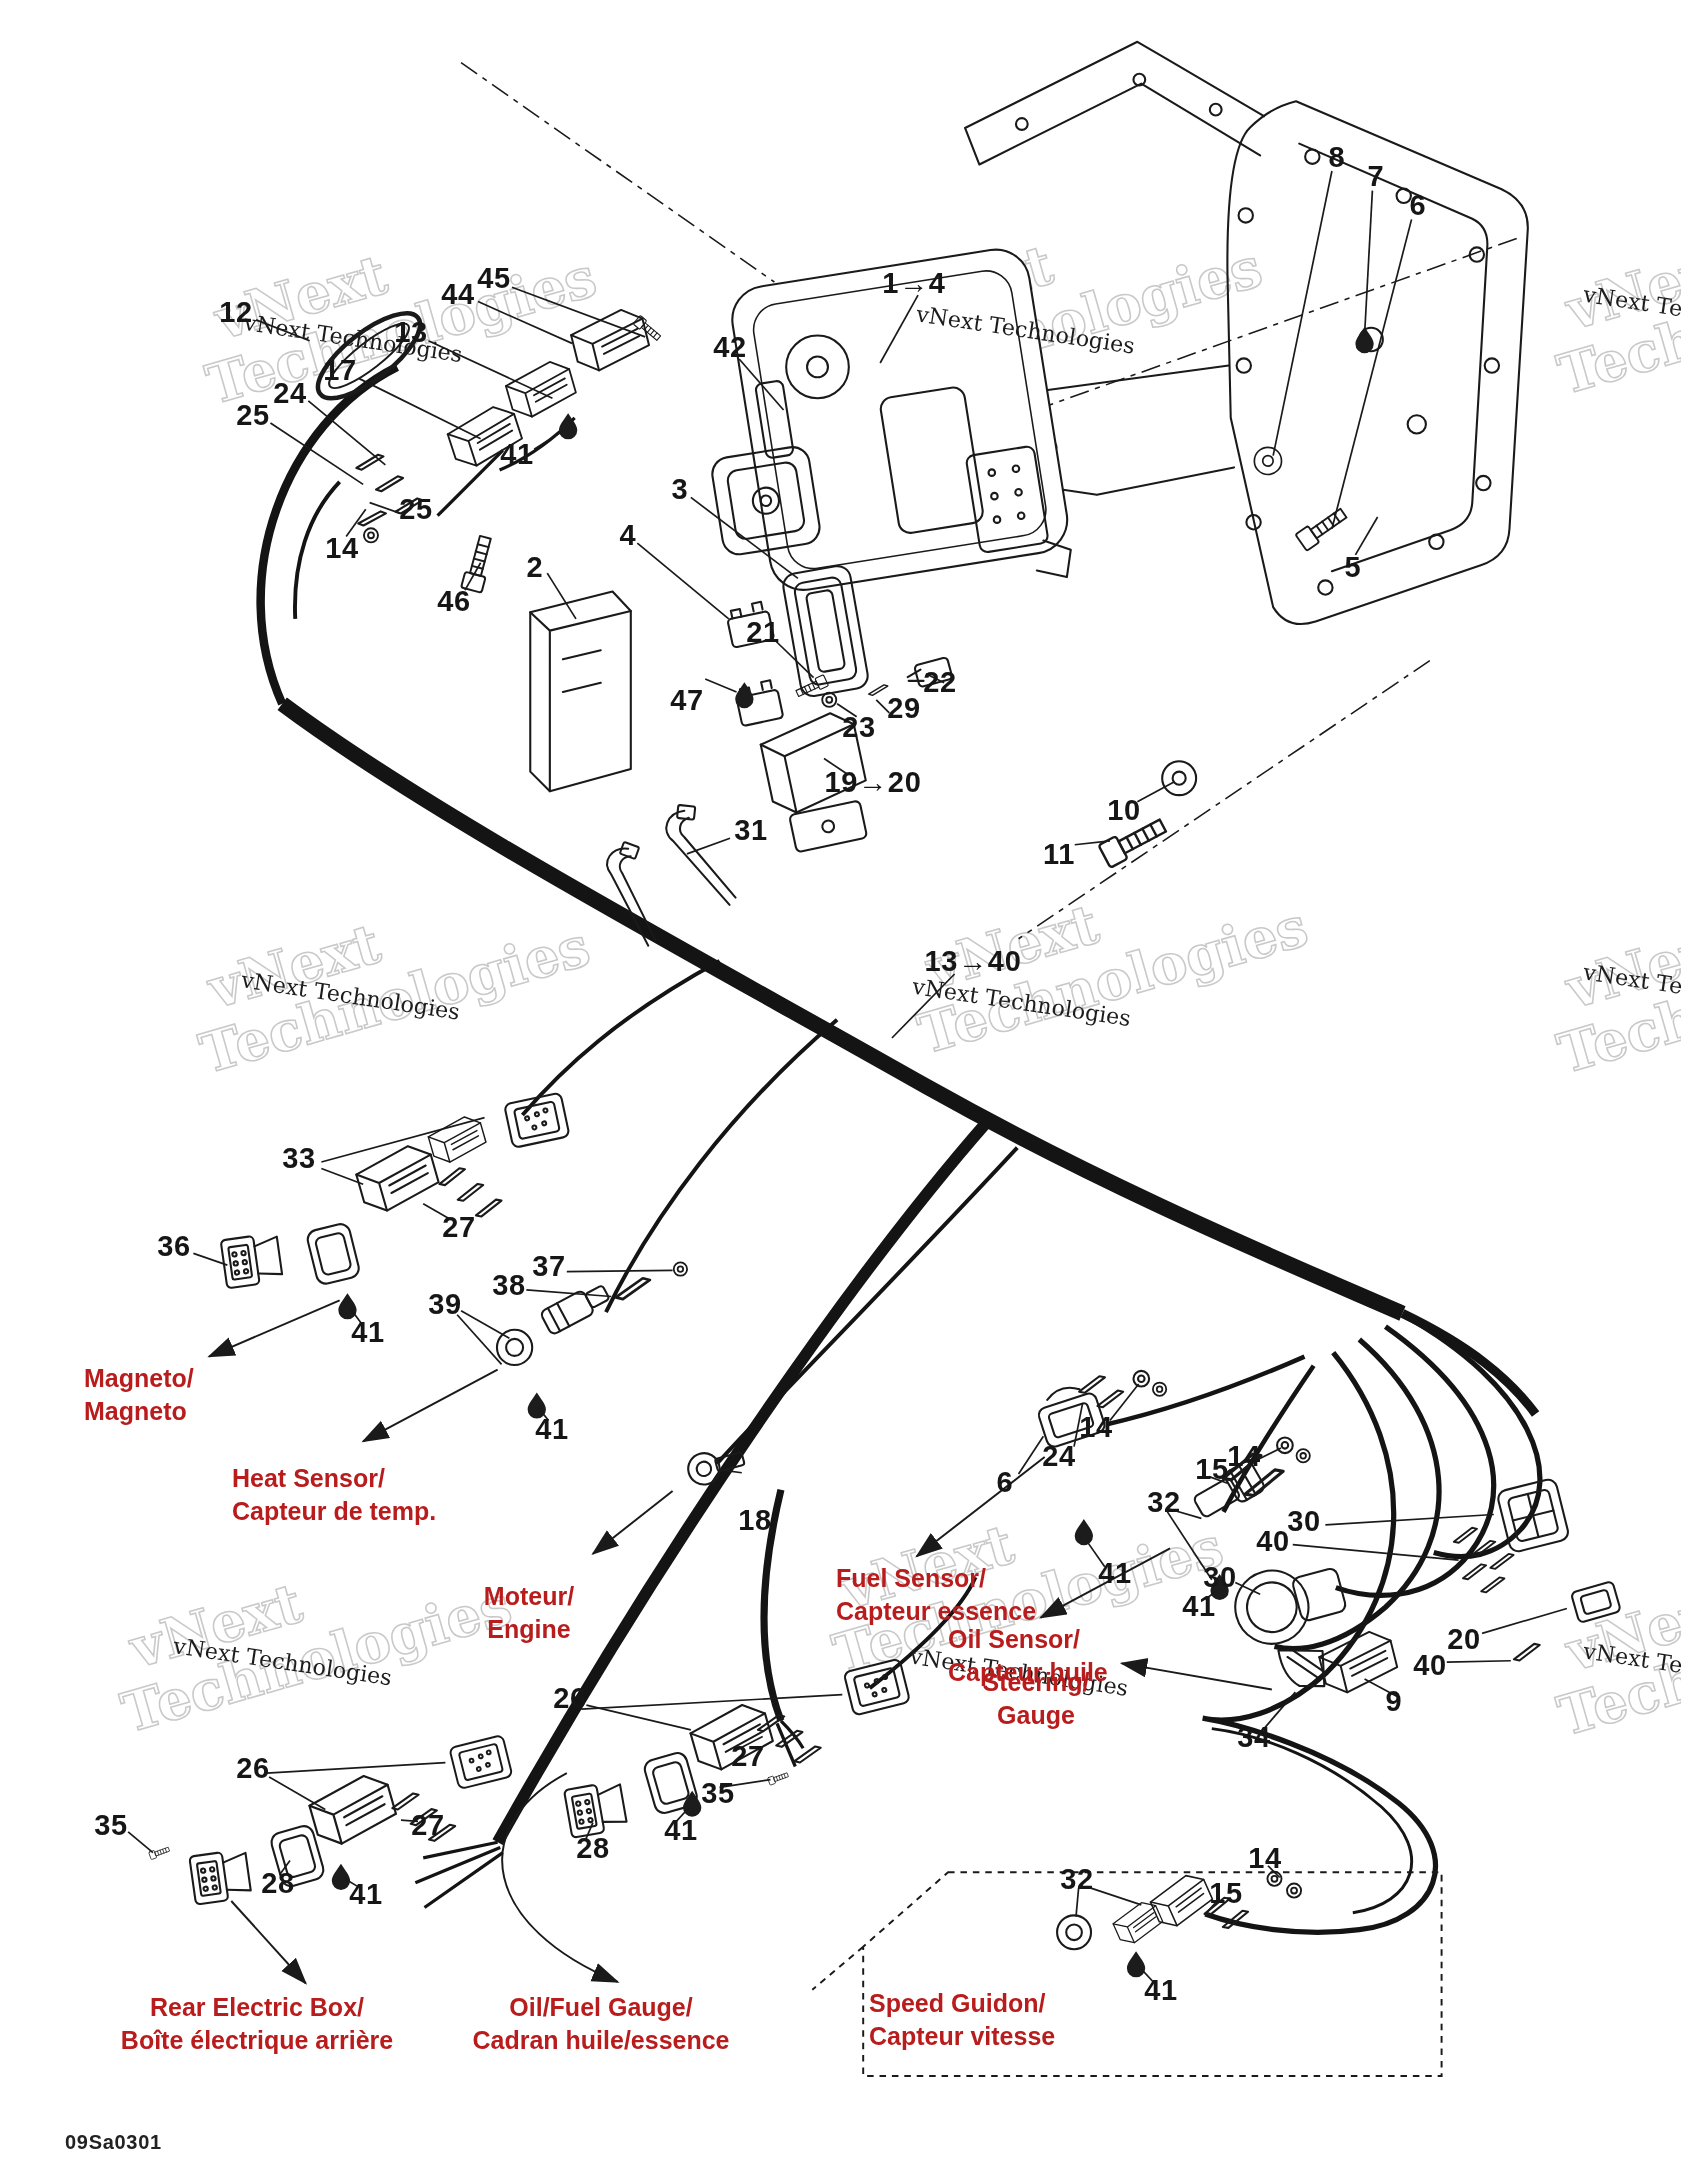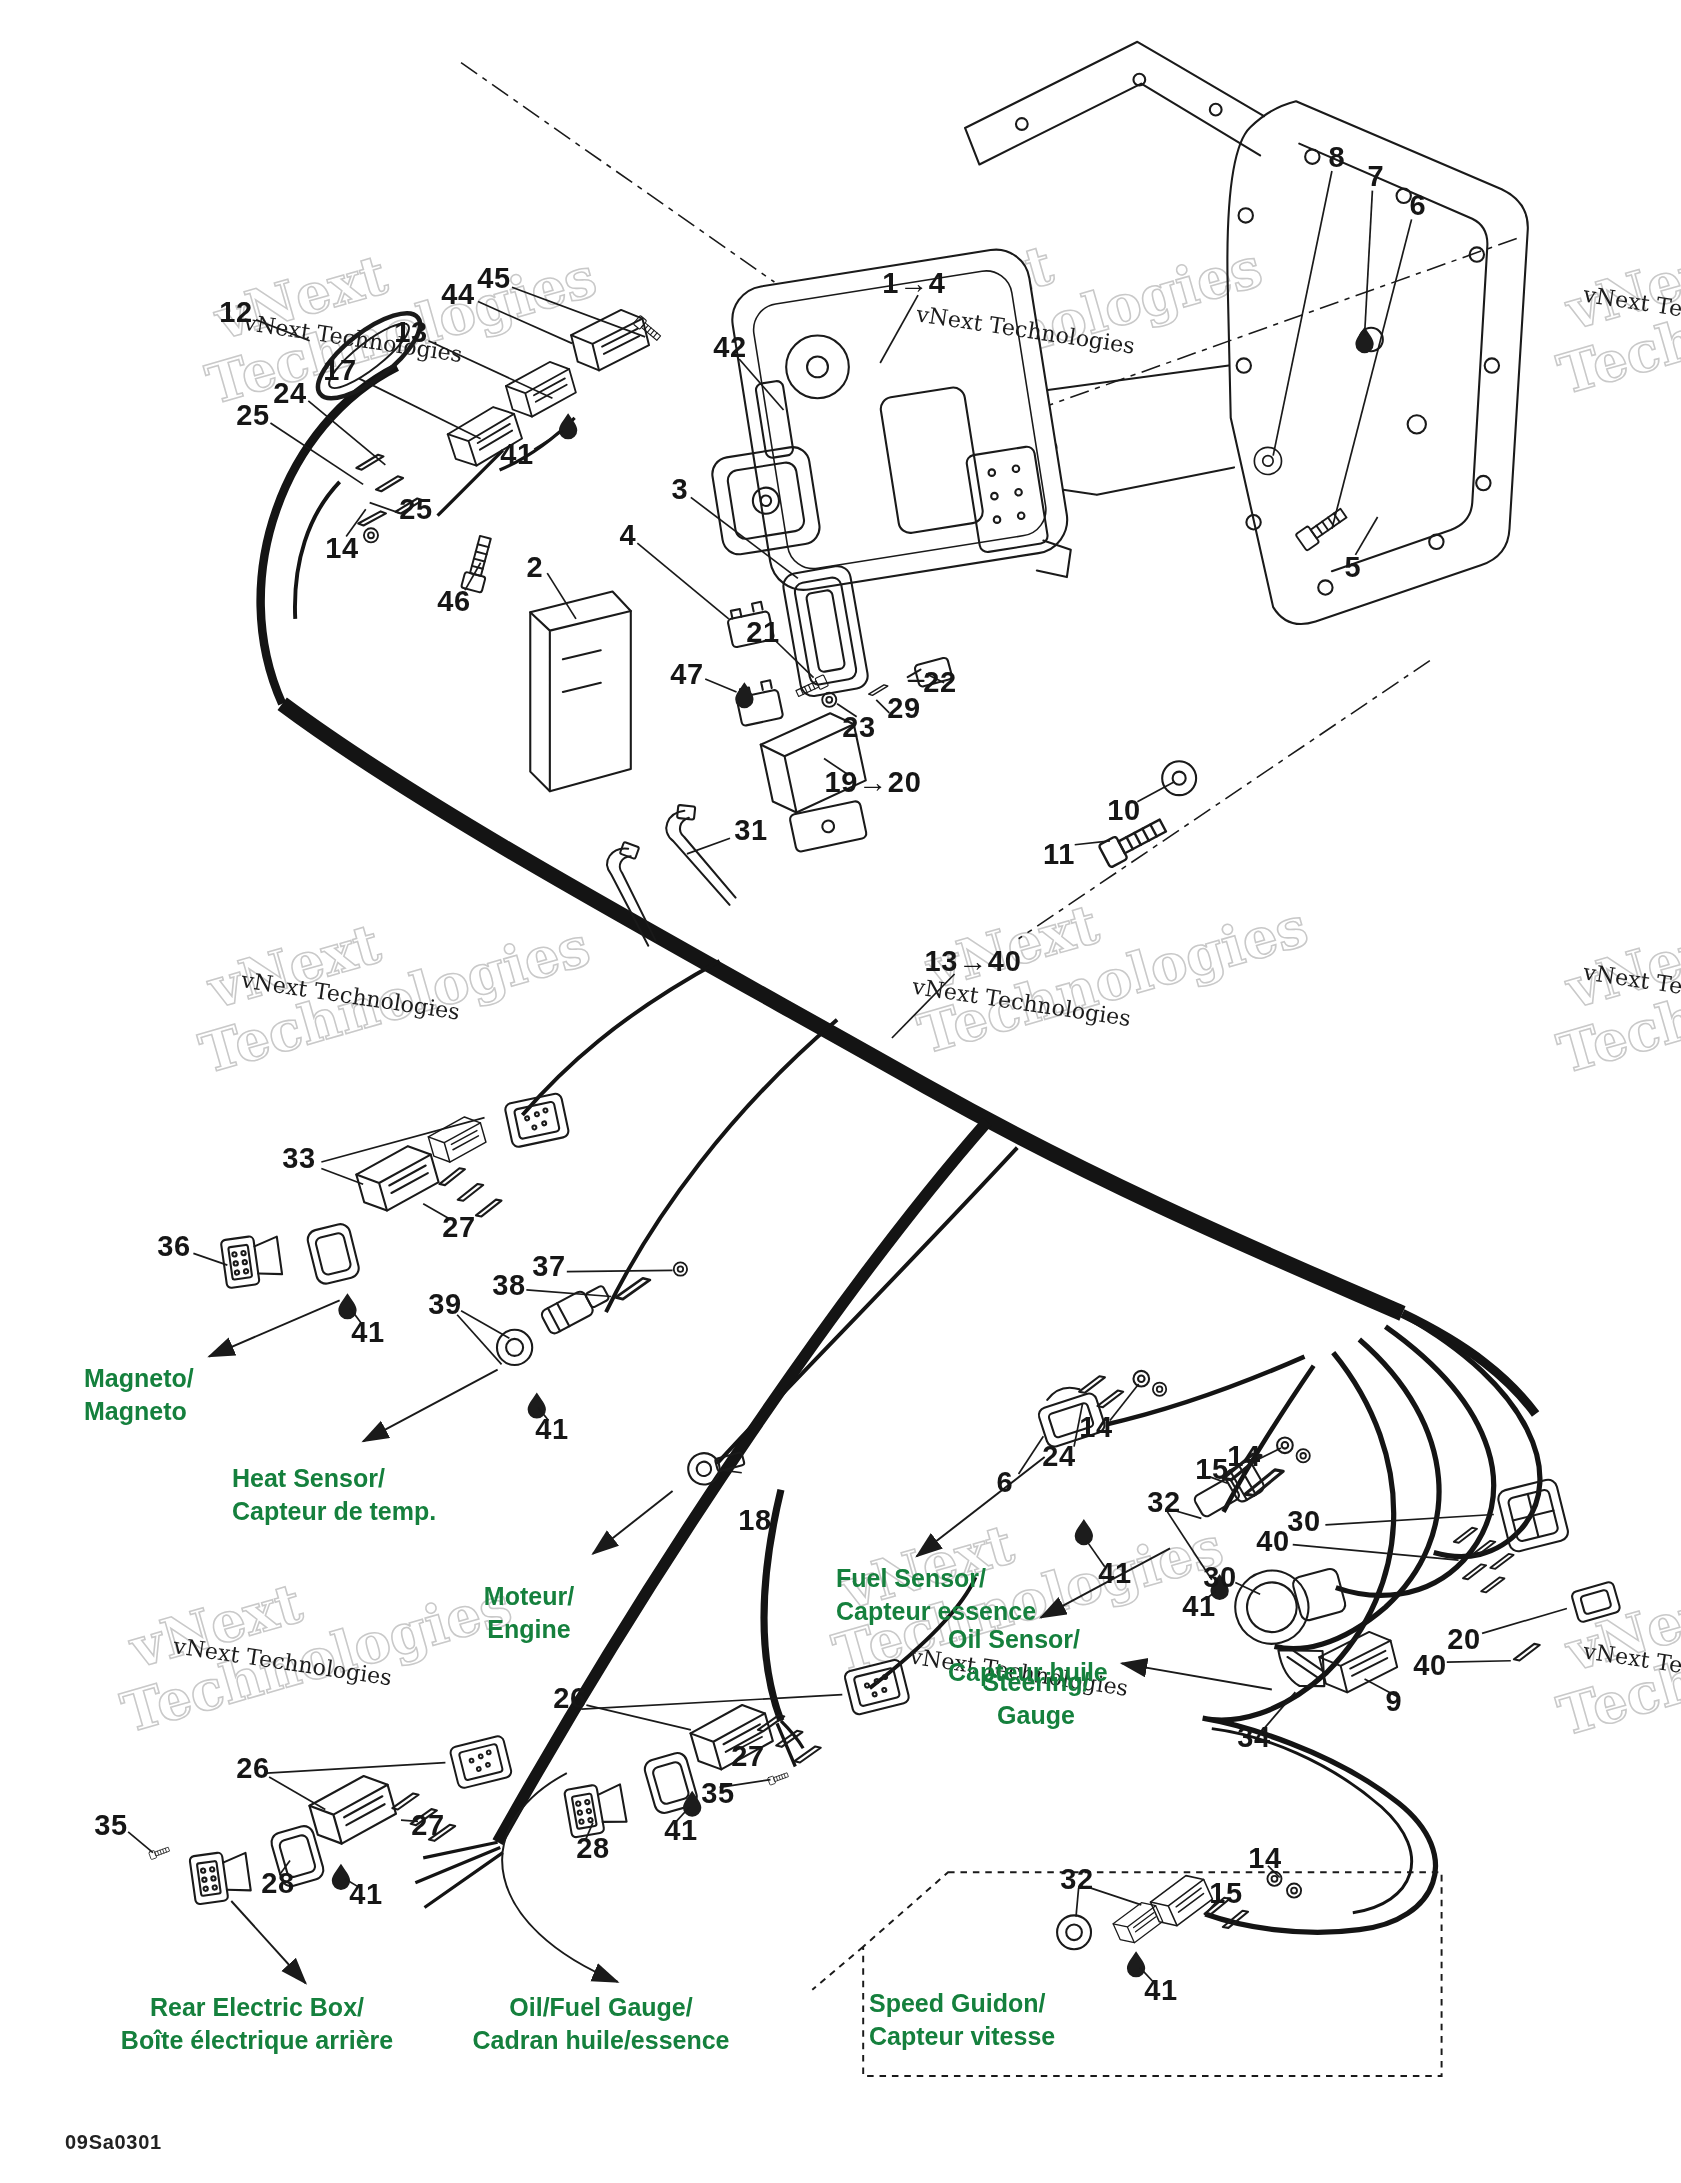--- a/index.html
+++ b/index.html
@@ -1,21 +1,21 @@
 <!DOCTYPE html>
 <html style="font-size:10.4px"><head>
 <meta charset="utf-8">
 <style>
   html,body{margin:0;padding:0;background:#ffffff;}
   .stage{position:relative;width:1682px;height:2183px;background:#ffffff;overflow:hidden;
          font-family:"Liberation Sans", sans-serif;color:#111;}
   .stage svg{position:absolute;left:0;top:0;}
   .co{position:absolute;transform:translate(-50%,-50%);font-size:29px;font-weight:600;
       color:#161616;white-space:nowrap;letter-spacing:0.7px;}
-  .lbl{position:absolute;font-size:25px;line-height:1.32;color:#15803d;white-space:nowrap;font-weight:600;}
+  .lbl{position:absolute;font-size:25px;line-height:1.32;color:#b91c1c;white-space:nowrap;font-weight:600;}
   .ta-c{transform:translateX(-50%);text-align:center;}
   .code{position:absolute;font-size:20px;color:#222;letter-spacing:0.7px;font-weight:600;}
   .hz{stroke:#141414;fill:none;}
   .ld line{stroke:#1a1a1a;stroke-width:2.6;}
   .ar{stroke:#1a1a1a;stroke-width:3;fill:none;marker-end:url(#arr);}
   .cl{stroke:#1a1a1a;stroke-width:2.4;fill:none;stroke-dasharray:30 10 8 10;}
   .db{stroke:#1a1a1a;stroke-width:3;fill:none;stroke-dasharray:10 9;}
   .art{stroke:#1a1a1a;fill:none;stroke-width:3.2;stroke-linejoin:round;stroke-linecap:round;}
   .wmo text{fill:none;stroke:#c9c9c9;stroke-width:2.4;font-family:"DejaVu Serif",serif;
             font-weight:bold;font-size:84px;}
@@ -468,21 +468,21 @@
 <div class="co" style="left:253px;top:415px">25</div>
 <div class="co" style="left:416px;top:509px">25</div>
 <div class="co" style="left:342px;top:548px">14</div>
 <div class="co" style="left:730px;top:347px">42</div>
 <div class="co" style="left:517px;top:454px">41</div>
 <div class="co" style="left:454px;top:601px">46</div>
 <div class="co" style="left:535px;top:567px">2</div>
 <div class="co" style="left:680px;top:489px">3</div>
 <div class="co" style="left:628px;top:535px">4</div>
 <div class="co" style="left:763px;top:632px">21</div>
-<div class="co" style="left:687px;top:674px">47</div>
+<div class="co" style="left:687px;top:700px">47</div>
 <div class="co" style="left:859px;top:727px">23</div>
 <div class="co" style="left:904px;top:708px">29</div>
 <div class="co" style="left:940px;top:682px">22</div>
 <div class="co" style="left:873px;top:782px">19→20</div>
 <div class="co" style="left:1124px;top:810px">10</div>
 <div class="co" style="left:1059px;top:854px">11</div>
 <div class="co" style="left:751px;top:830px">31</div>
 <div class="co" style="left:914px;top:283px">1→4</div>
 <div class="co" style="left:1337px;top:157px">8</div>
 <div class="co" style="left:1376px;top:176px">7</div>

